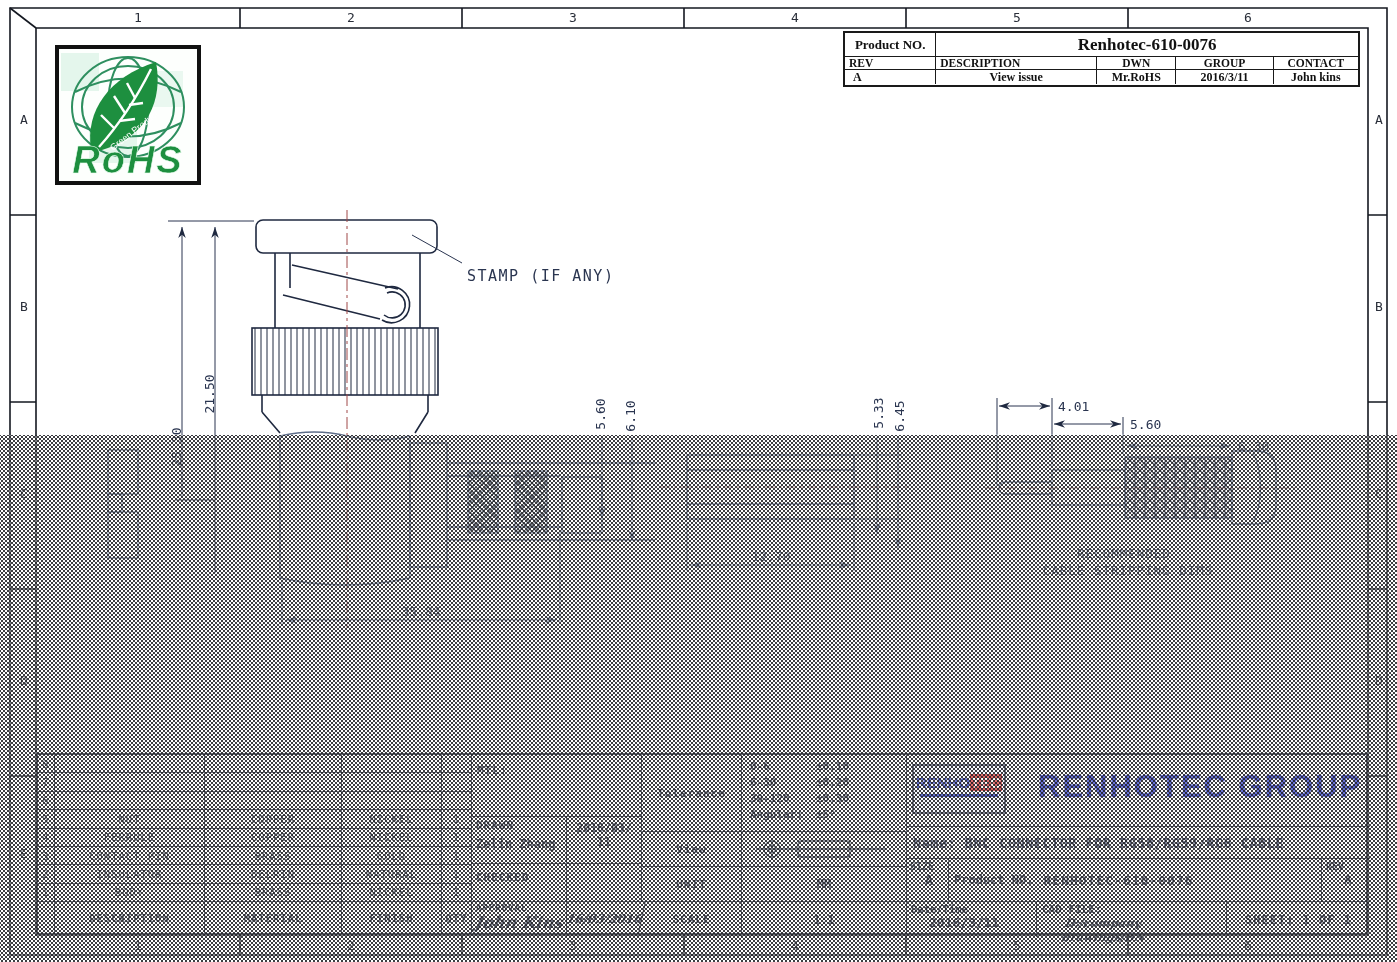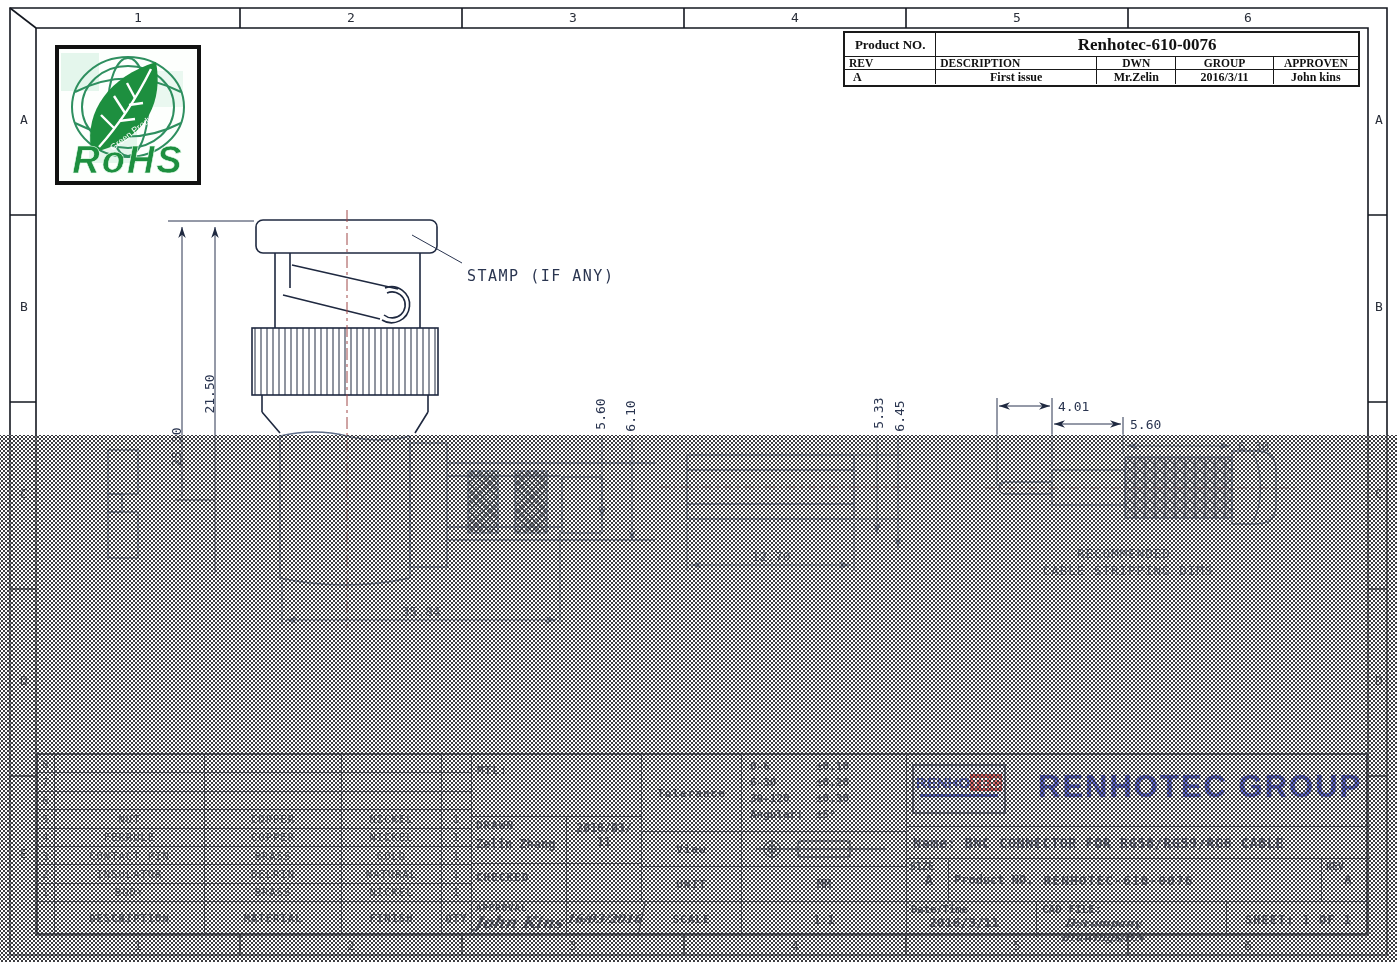--- a/index.html
+++ b/index.html
@@ -122,26 +122,26 @@
   <div class="rt">
     <div class="row r1">
       <div class="cell" style="width:92px;font-size:13px;">Product NO.</div>
       <div class="cell" style="width:425px;font-size:17px;">Renhotec-610-0076</div>
     </div>
     <div class="row r2">
       <div class="cell" style="width:92px;font-size:11.5px;justify-content:flex-start;padding-left:4px;">REV</div>
       <div class="cell" style="width:162px;font-size:11.5px;justify-content:flex-start;padding-left:4px;">DESCRIPTION</div>
       <div class="cell" style="width:80px;font-size:11.5px;">DWN</div>
       <div class="cell" style="width:98px;font-size:11.5px;">GROUP</div>
-      <div class="cell" style="width:85px;font-size:11.5px;">APPROVEN</div>
+      <div class="cell" style="width:85px;font-size:11.5px;">CONTACT</div>
     </div>
     <div class="row r3">
       <div class="cell" style="width:92px;font-size:12px;justify-content:flex-start;padding-left:8px;">A</div>
-      <div class="cell" style="width:162px;font-size:12px;">First issue</div>
-      <div class="cell" style="width:80px;font-size:12px;">Mr.Zelin</div>
+      <div class="cell" style="width:162px;font-size:12px;">View issue</div>
+      <div class="cell" style="width:80px;font-size:12px;">Mr.RoHS</div>
       <div class="cell" style="width:98px;font-size:12px;">2016/3/11</div>
       <div class="cell" style="width:85px;font-size:12px;">John kins</div>
     </div>
   </div>
 
   <svg class="abs" style="left:0;top:0;z-index:2;" width="1397" height="962">
     <defs>
       <marker id="arrD" viewBox="0 0 10 8" markerWidth="11" markerHeight="9" refX="10" refY="4" orient="auto-start-reverse">
           <path d="M10,4 L0,0.6 L3,4 L0,7.4 Z" fill="#1f2940"></path>
         </marker>

